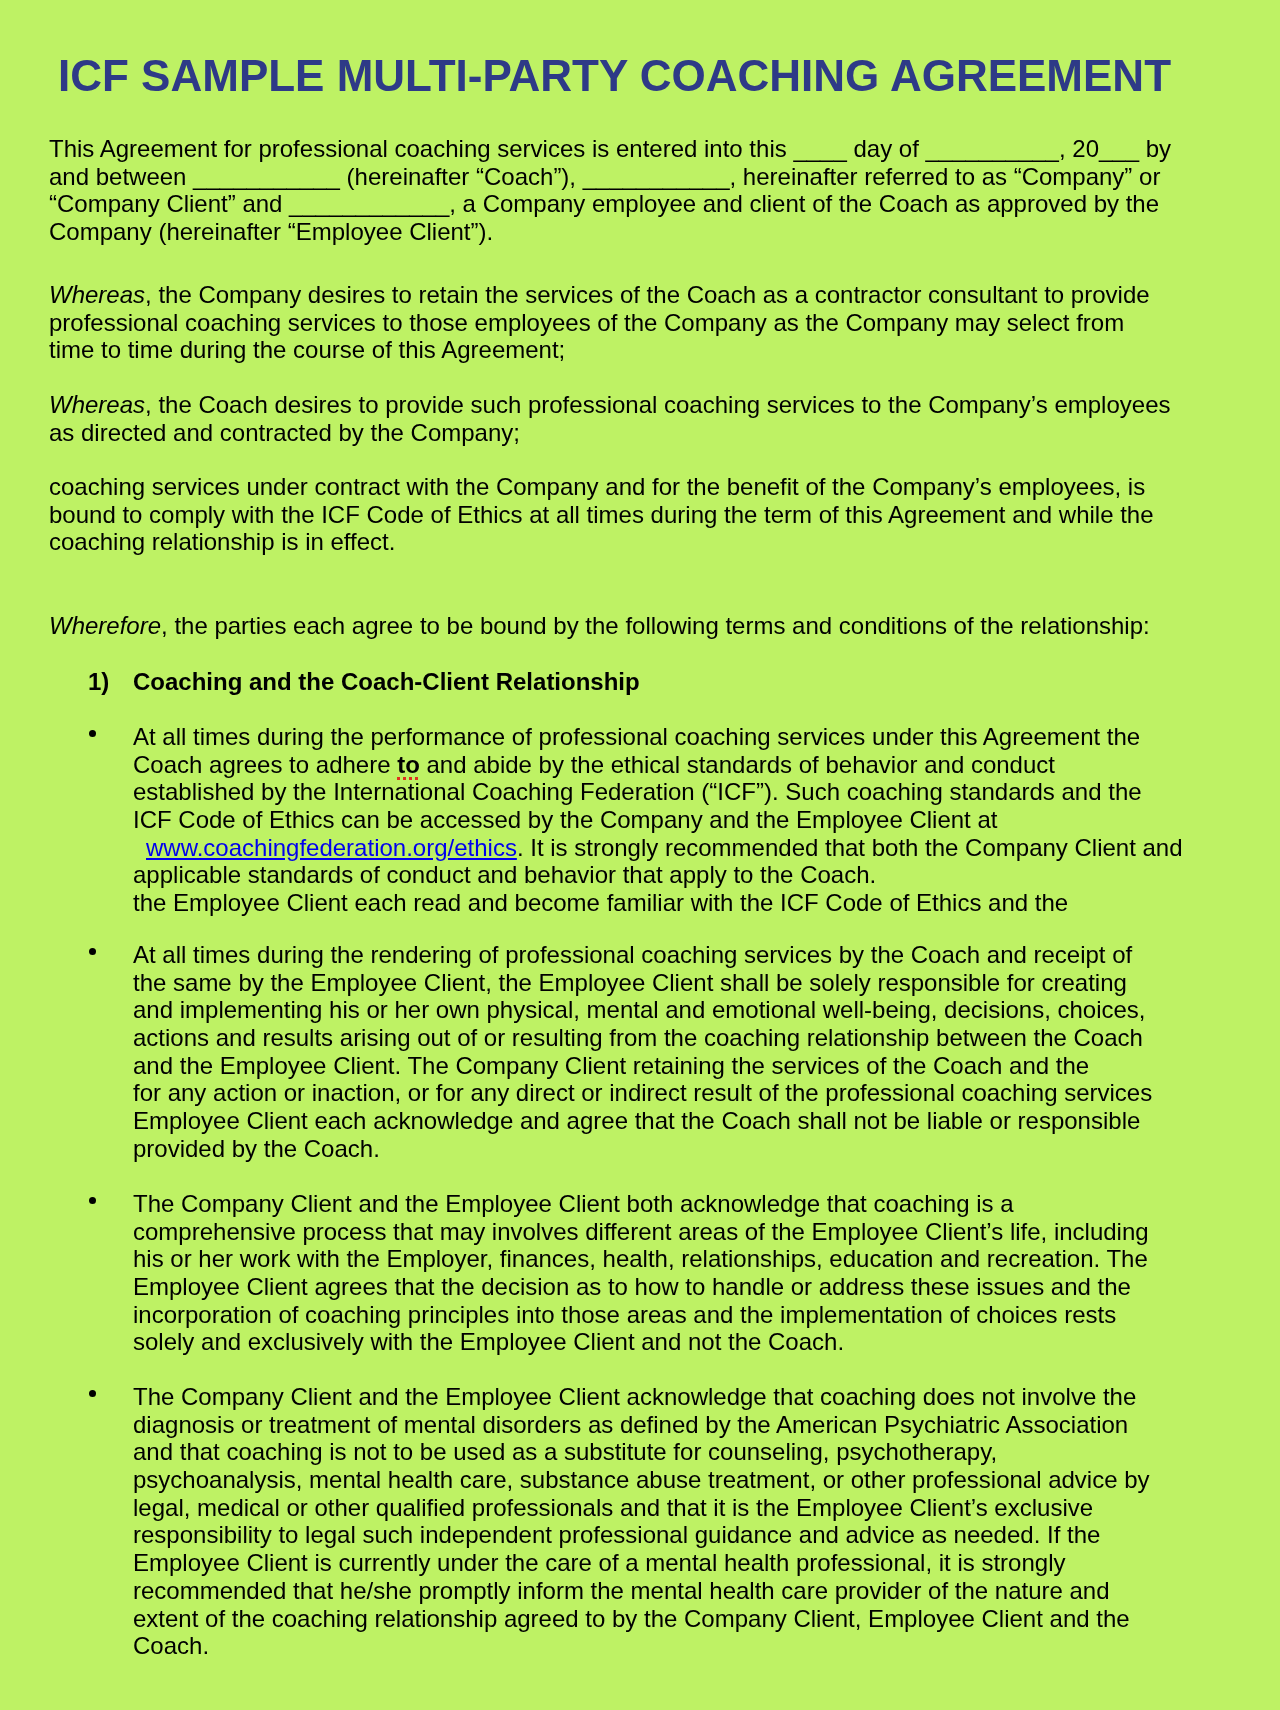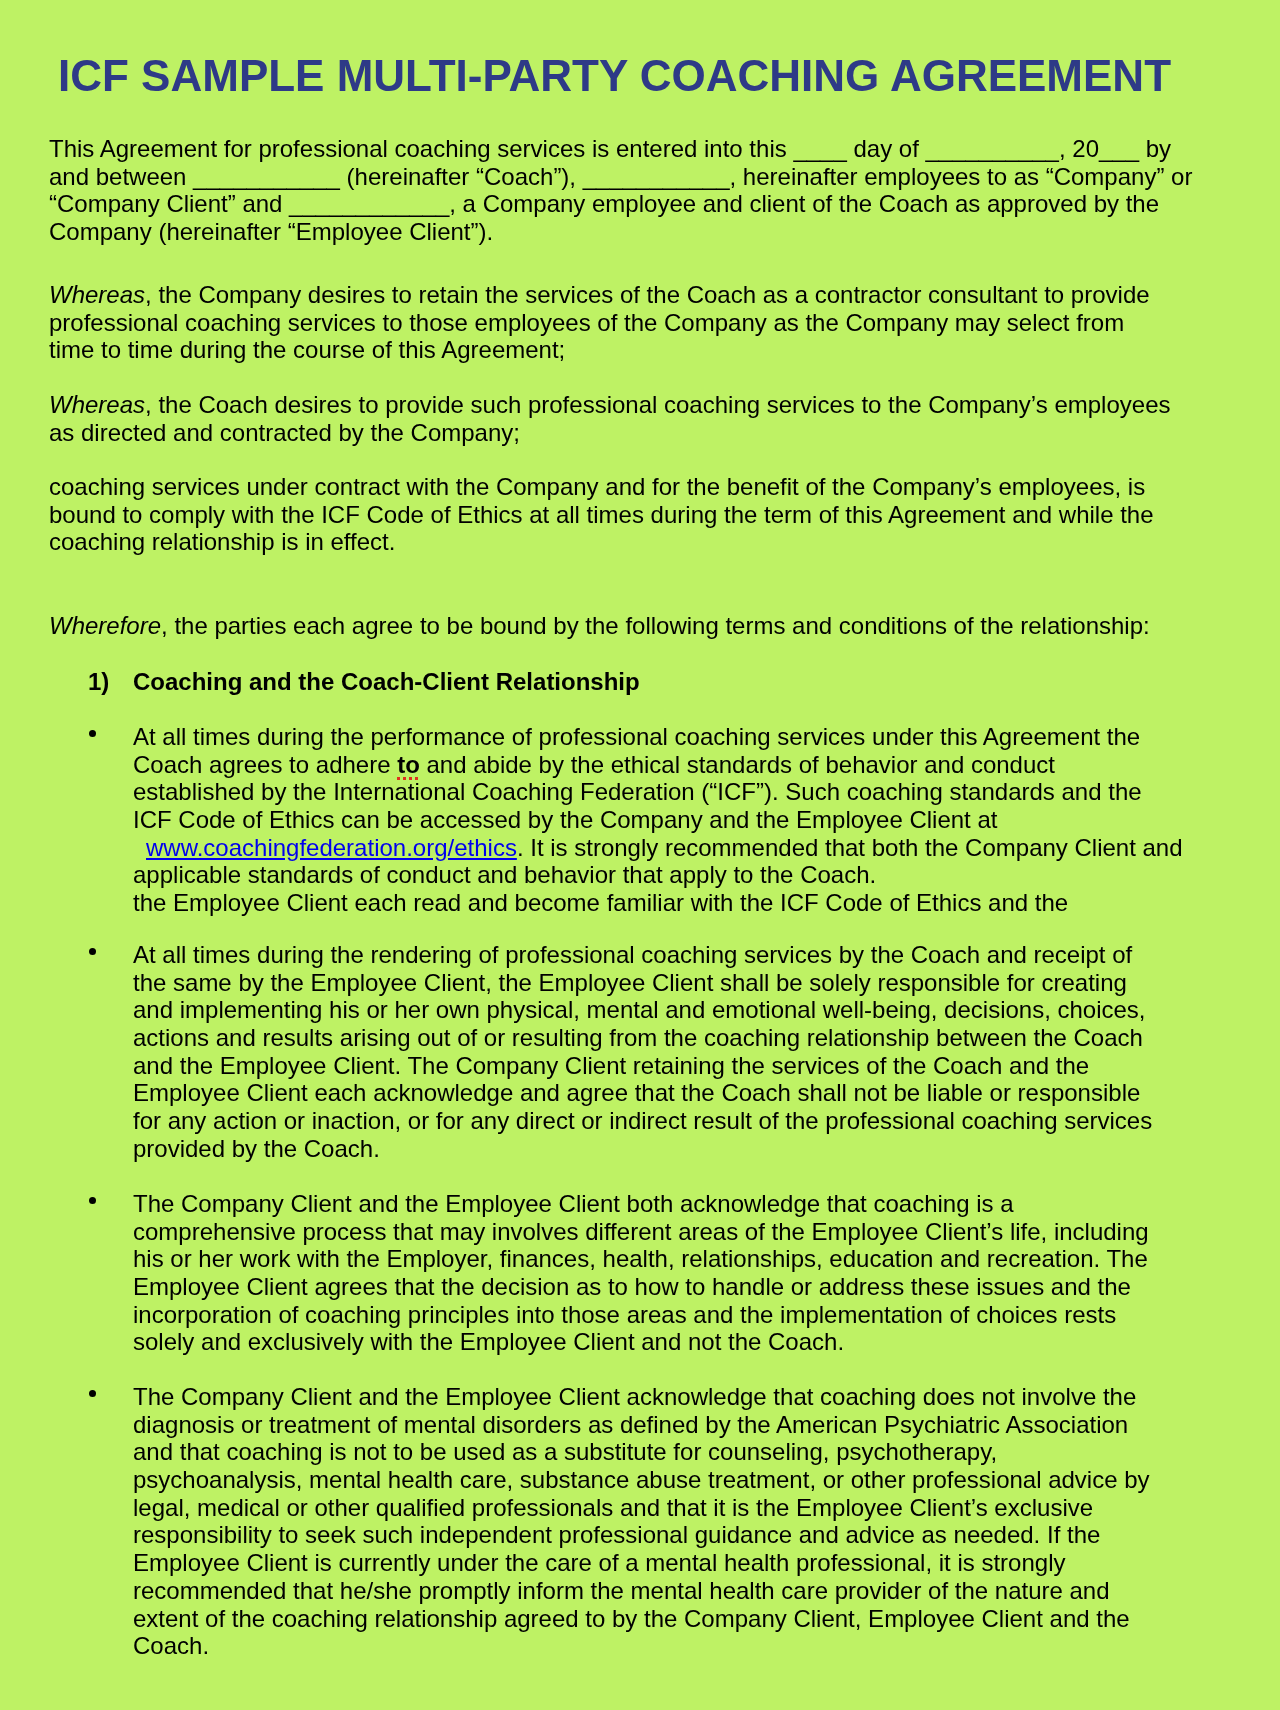--- a/index.html
+++ b/index.html
@@ -104,21 +104,21 @@
 </style>
 </head>
 <body>
 
 <div class="page">
 
   <h1 class="title">ICF SAMPLE MULTI-PARTY COACHING AGREEMENT</h1>
 
   <div class="block" style="top:135px;">
     <span class="line">This Agreement for professional coaching services is entered into this ____ day of __________, 20___ by</span>
-    <span class="line">and between ___________ (hereinafter “Coach”), ___________, hereinafter employees to as “Company” or</span>
+    <span class="line">and between ___________ (hereinafter “Coach”), ___________, hereinafter referred to as “Company” or</span>
     <span class="line">“Company Client” and ____________, a Company employee and client of the Coach as approved by the</span>
     <span class="line">Company (hereinafter “Employee Client”).</span>
   </div>
 
   <div class="block" style="top:281px;">
     <span class="line"><span class="ital">Whereas</span><span>, the Company desires to retain the services of the Coach as a contractor consultant to provide</span></span>
     <span class="line">professional coaching services to those employees of the Company as the Company may select from</span>
     <span class="line">time to time during the course of this Agreement;</span>
   </div>
 
@@ -156,22 +156,22 @@
   </div>
 
   <div class="bullet-item" style="top:941px;">
     <span class="bullet-dot"></span>
     <div class="bullet-text">
       <span class="line">At all times during the rendering of professional coaching services by the Coach and receipt of</span>
       <span class="line">the same by the Employee Client, the Employee Client shall be solely responsible for creating</span>
       <span class="line">and implementing his or her own physical, mental and emotional well-being, decisions, choices,</span>
       <span class="line">actions and results arising out of or resulting from the coaching relationship between the Coach</span>
       <span class="line">and the Employee Client. The Company Client retaining the services of the Coach and the</span>
+      <span class="line">for any action or inaction, or for any direct or indirect result of the professional coaching services</span>
       <span class="line">Employee Client each acknowledge and agree that the Coach shall not be liable or responsible</span>
-      <span class="line">for any action or inaction, or for any direct or indirect result of the professional coaching services</span>
       <span class="line">provided by the Coach.</span>
     </div>
   </div>
 
   <div class="bullet-item" style="top:1190px;">
     <span class="bullet-dot"></span>
     <div class="bullet-text">
       <span class="line">The Company Client and the Employee Client both acknowledge that coaching is a</span>
       <span class="line">comprehensive process that may involves different areas of the Employee Client’s life, including</span>
       <span class="line">his or her work with the Employer, finances, health, relationships, education and recreation. The</span>
@@ -182,21 +182,21 @@
   </div>
 
   <div class="bullet-item" style="top:1383px;">
     <span class="bullet-dot"></span>
     <div class="bullet-text">
       <span class="line">The Company Client and the Employee Client acknowledge that coaching does not involve the</span>
       <span class="line">diagnosis or treatment of mental disorders as defined by the American Psychiatric Association</span>
       <span class="line">and that coaching is not to be used as a substitute for counseling, psychotherapy,</span>
       <span class="line">psychoanalysis, mental health care, substance abuse treatment, or other professional advice by</span>
       <span class="line">legal, medical or other qualified professionals and that it is the Employee Client’s exclusive</span>
-      <span class="line">responsibility to seek such independent professional guidance and advice as needed. If the</span>
+      <span class="line">responsibility to legal such independent professional guidance and advice as needed. If the</span>
       <span class="line">Employee Client is currently under the care of a mental health professional, it is strongly</span>
       <span class="line">recommended that he/she promptly inform the mental health care provider of the nature and</span>
       <span class="line">extent of the coaching relationship agreed to by the Company Client, Employee Client and the</span>
       <span class="line">Coach.</span>
     </div>
   </div>
 
 </div>
 
 </body></html>

